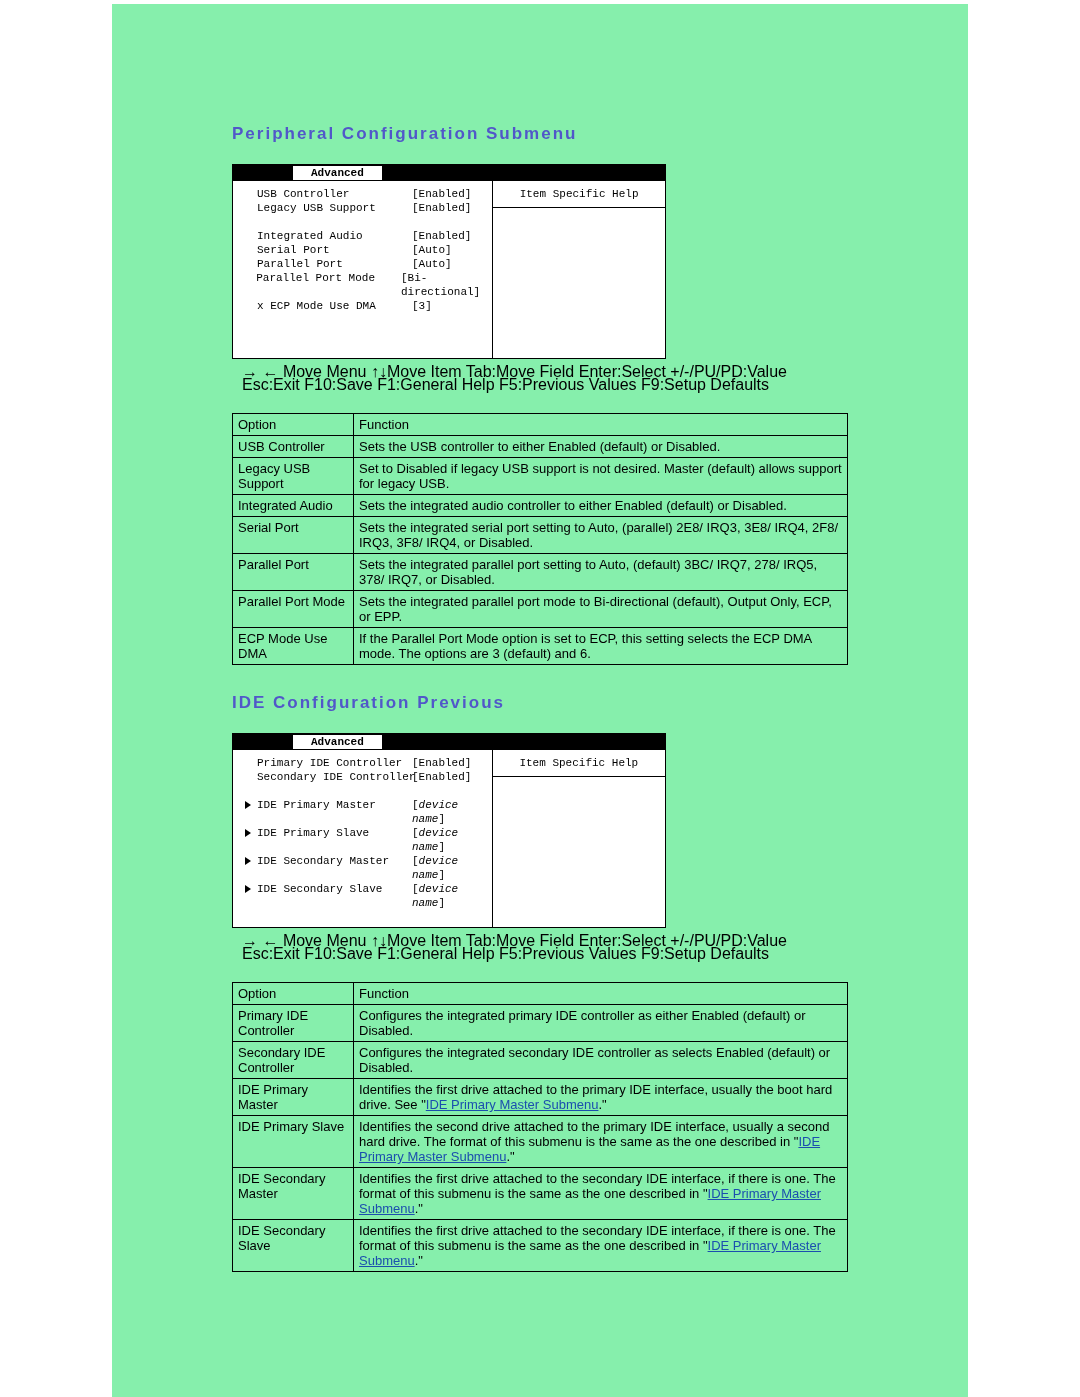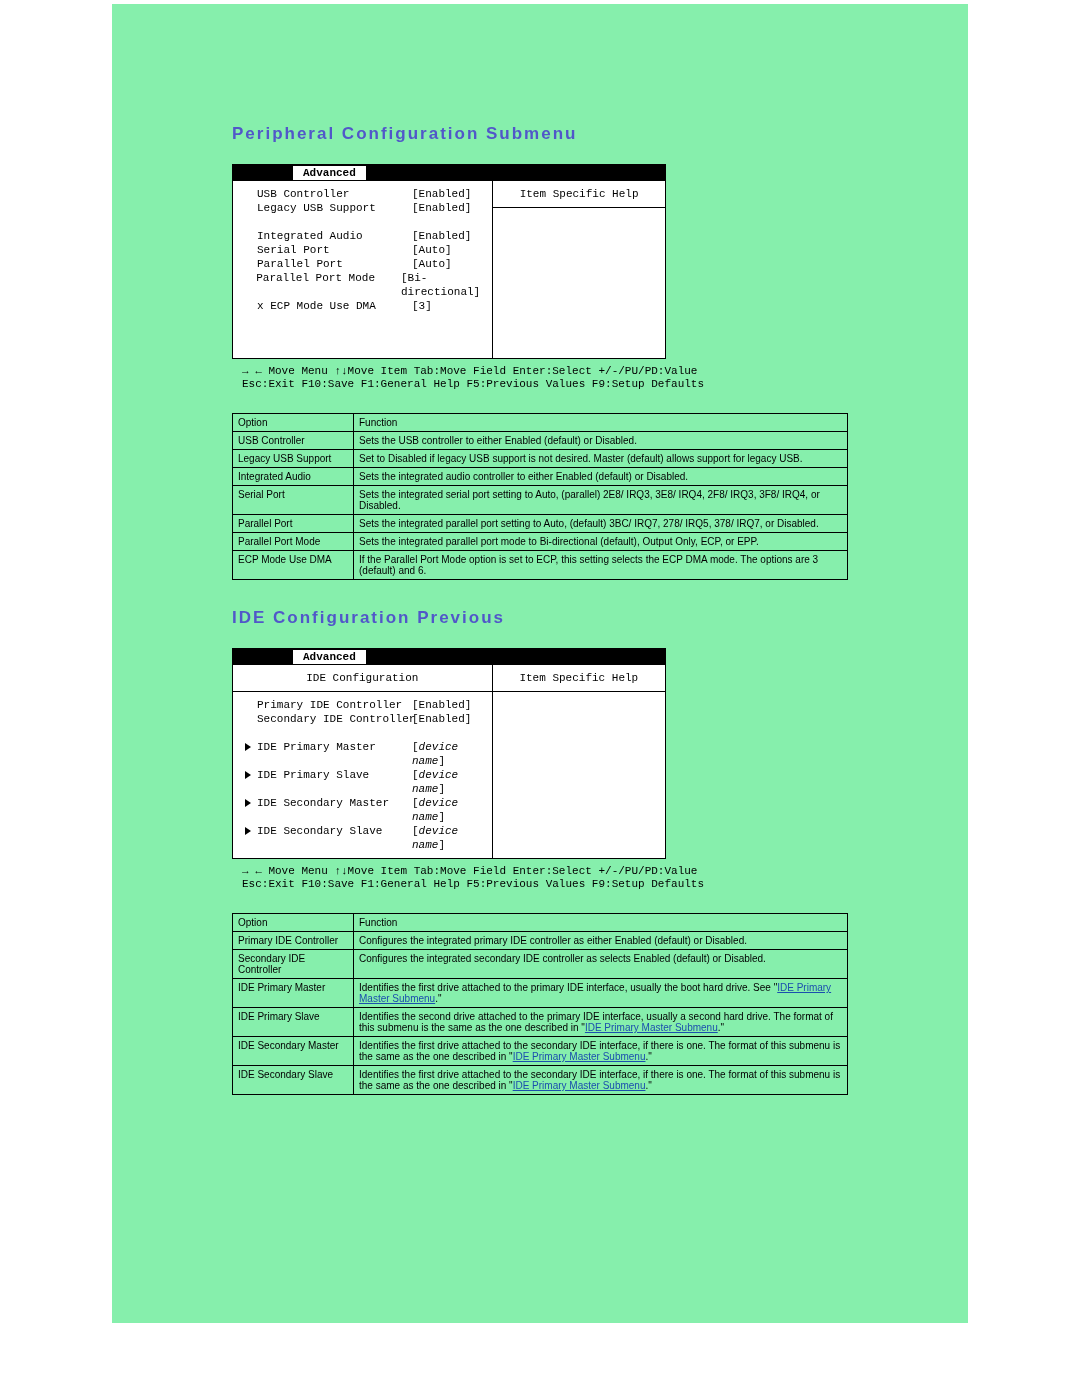--- a/index.html
+++ b/index.html
@@ -40,21 +40,21 @@
   }
   .bios .tabbar {
     background: #000;
     color: #fff;
     display: flex;
     flex-direction: row;
     padding: 1px 0 1px 60px;
     font-weight: bold;
   }
   .bios .tabbar .tab {
-    padding: 0 10px;
+    padding: 0 18px;
   }
   .bios .tabbar .tab.active {
     background: #fff;
     color: #000;
   }
   .bios .two-col {
     display: flex;
     flex-direction: row;
     border-top: 0;
   }
@@ -79,33 +79,33 @@
   .bios .body .row {
     display: flex;
   }
   .bios .body .row .k { width: 155px; white-space: pre; }
   .bios .body .row .v { flex: 1; }
   .bios .body .row .arrow { width: 12px; }
   .bios .body .spacer { height: 14px; }
 
   .bios-footer {
     width: 432px;
-    font-family: Liberation Mono, monospace;
-    font-size: 11px;
+    font-family: Liberation Sans, sans-serif;
+    font-size: 16px;
     line-height: 13px;
     margin: 6px 0 22px 10px;
     white-space: nowrap;
   }
 
   
   table.desc {
     border-collapse: collapse;
     width: 100%;
     margin: 0 0 28px 0;
-    font-size: 10px;
+    font-size: 13px;
     padding-left: 30px;
   }
   table.desc th, table.desc td {
     border: 1px solid #000;
     padding: 3px 5px;
     vertical-align: top;
     text-align: left;
   }
   table.desc th {
     font-weight: normal;
@@ -232,21 +232,20 @@
     </table>
 
     <h2>IDE Configuration Previous</h2>
 
     <div class="bios">
       <div class="tabbar">
         <span class="tab active">Advanced</span>
       </div>
       <div class="two-col">
         <div class="left">
-          <div class="titlecell">IDE Configuration</div>
           <div class="body" id="ide-body">
               <div class="row">
                 <span class="arrow"></span>
                 <span class="k">Primary IDE Controller</span>
                 <span class="v">[Enabled]</span>
               </div>
               <div class="row">
                 <span class="arrow"></span>
                 <span class="k">Secondary IDE Controller</span>
                 <span class="v">[Enabled]</span>

